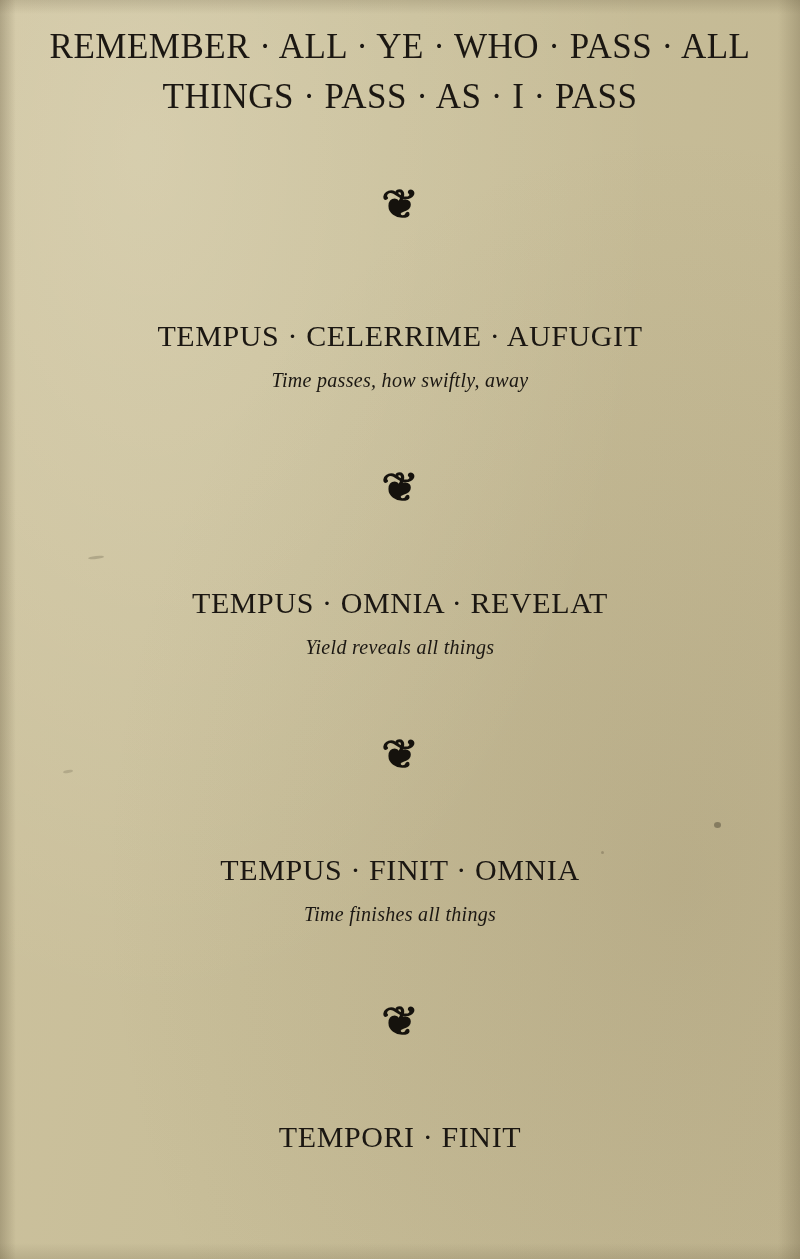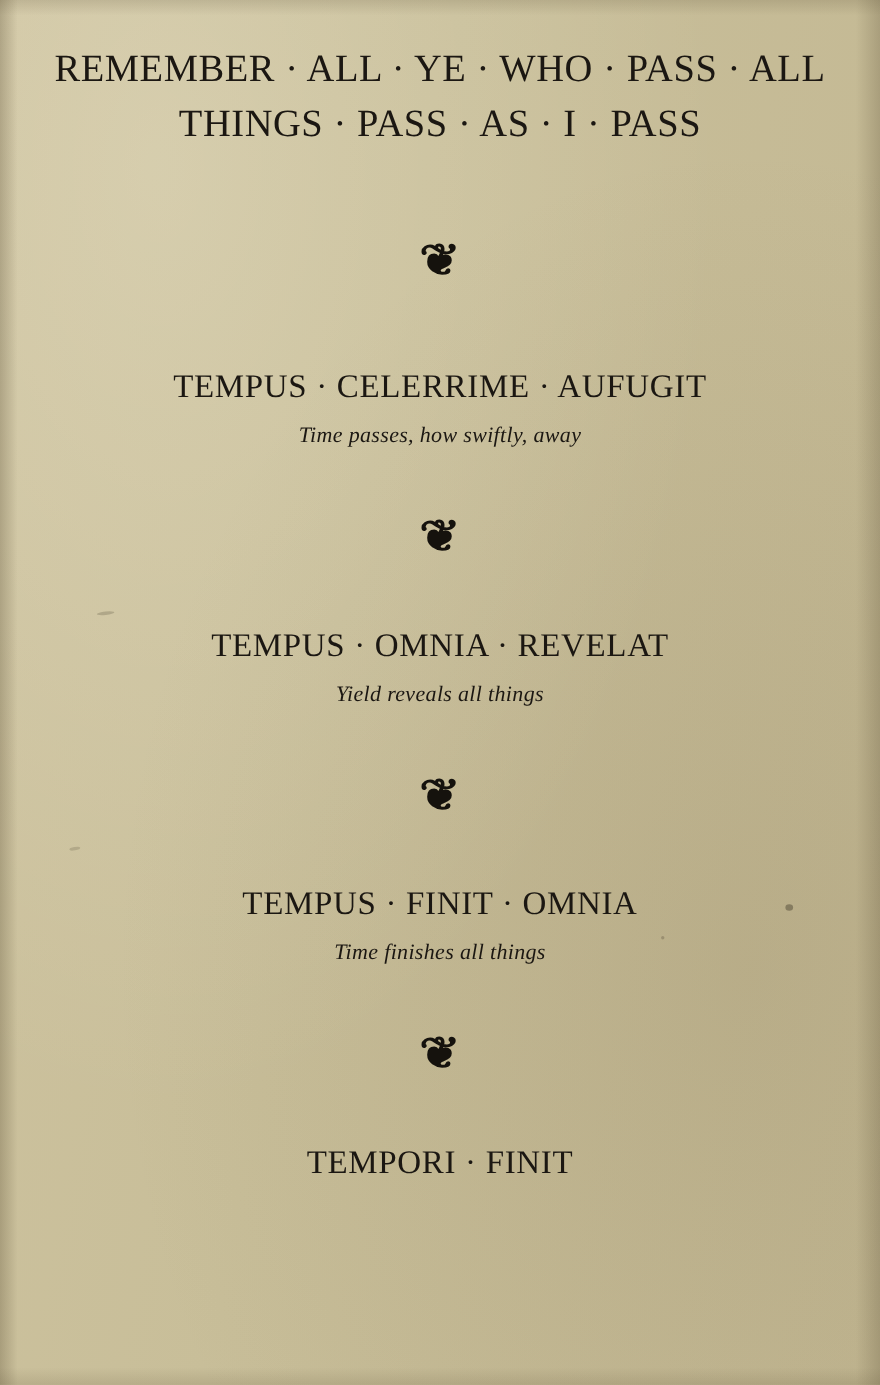--- a/index.html
+++ b/index.html
@@ -51,21 +51,21 @@
     padding: 22px 26px 0 26px;
     box-sizing: border-box;
     height: 100%;
     text-align: center;
   }
 
   .heading {
     font-size: 35px;
     letter-spacing: 0.5px;
     line-height: 1.42;
-    margin: 16px;
+    margin: 0;
     padding: 0 6px;
     font-weight: 400;
   }
   .heading .line {
     display: block;
     white-space: nowrap;
   }
 
   .ornament {
     display: block;
@@ -92,21 +92,21 @@
     margin: 0;
     font-weight: 400;
   }
 
   .sp-1 { height: 64px; }
   .sp-2 { height: 78px; }
   .sp-3 { height: 16px; }
   .sp-4 { height: 60px; }
   .sp-5 { height: 62px; }
 
-  .block { margin: 0; }
+  .block { margin: 16px; }
 
   .speck {
     position: absolute;
     background: rgba(40,34,22,0.55);
     border-radius: 50%;
     z-index: 3;
   }
   .speck.s1 { left: 88px;  top: 556px; width: 16px; height: 3px; opacity: .35; transform: rotate(-6deg); }
   .speck.s2 { left: 63px;  top: 770px; width: 10px; height: 3px; opacity: .30; transform: rotate(-10deg); }
   .speck.s3 { left: 714px; top: 822px; width: 7px;  height: 6px; opacity: .65; }

